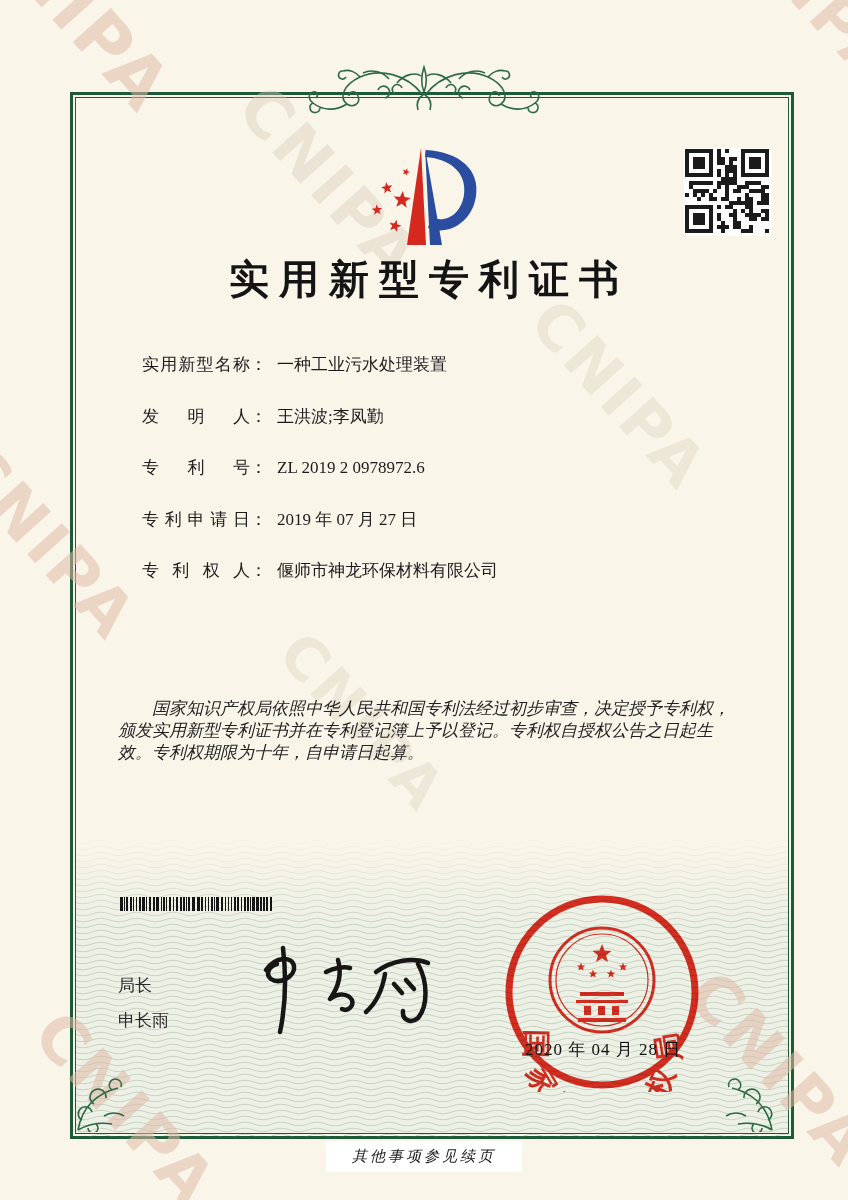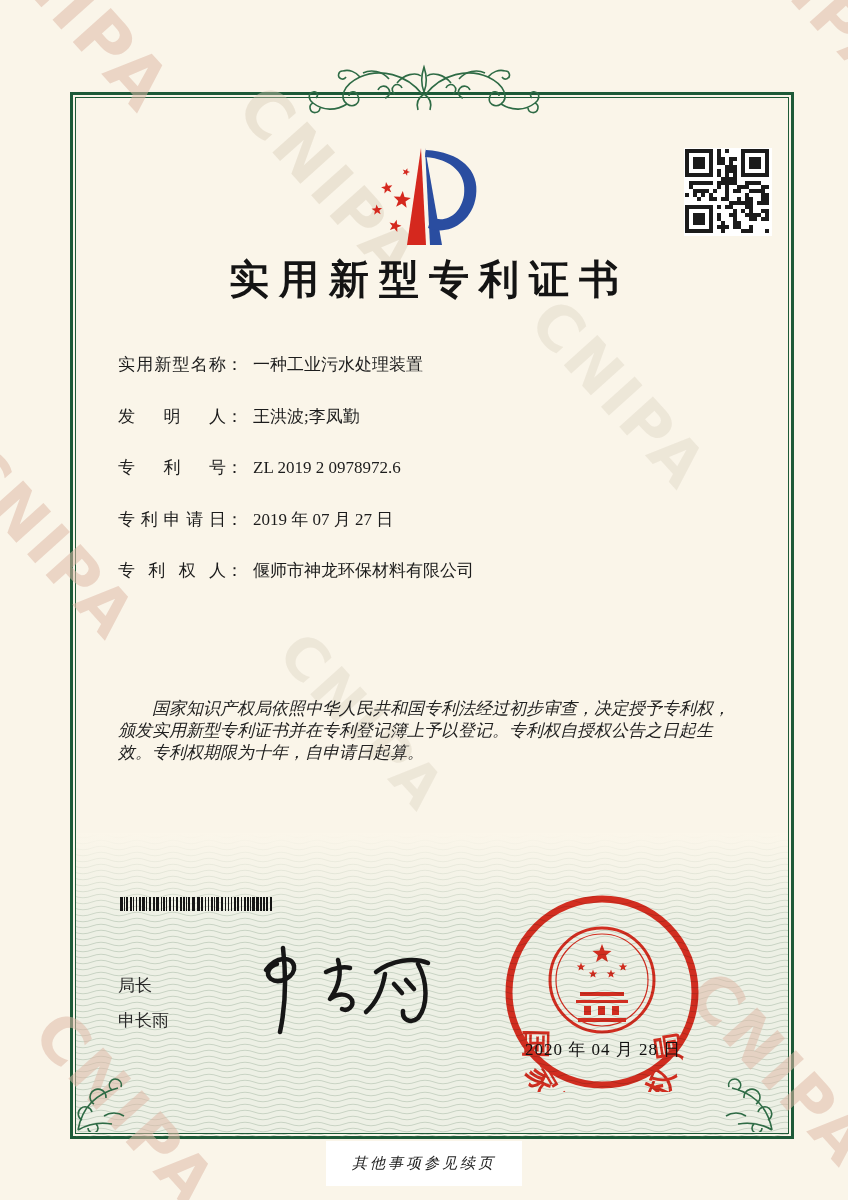--- a/index.html
+++ b/index.html
@@ -29,21 +29,21 @@
 
   
   .cert-no{position:absolute;left:110px;top:144px;font-size:17px;letter-spacing:2px;z-index:4;}
   .logo{position:absolute;left:358px;top:140px;width:130px;height:115px;z-index:4;}
   .qr{position:absolute;left:684px;top:148px;width:86px;height:86px;z-index:4;background:#fff;padding:1px;}
   .title{position:absolute;left:0;width:848px;top:252px;text-align:center;font-size:40px;
          font-weight:bold;letter-spacing:10px;text-indent:10px;color:#141414;z-index:4;}
 
   
   .rows{position:absolute;left:118px;top:353px;width:620px;z-index:4;font-size:17px;}
-  .row{height:51.5px;white-space:nowrap;}
+  .row{height:51.5px;white-space:nowrap;margin-left:24px;}
   .flabel{display:inline-block;width:108px;text-align:justify;text-align-last:justify;vertical-align:top;}
   .colon{margin-right:10px;}
   .grp2{margin-left:46px;}
 
   
   .body-text{position:absolute;left:118px;top:698px;width:614px;z-index:4;
       font-size:17px;line-height:22px;font-style:italic;color:#222;}
   .body-text p{margin:0;text-indent:2em;}
 
   
@@ -60,21 +60,21 @@
   
   .seal{position:absolute;left:502px;top:892px;width:200px;height:200px;z-index:5;
         mix-blend-mode:multiply;opacity:.95;}
   .seal-date{position:absolute;left:518px;top:1038px;width:170px;text-align:center;z-index:6;
         font-size:17px;letter-spacing:1px;color:#111;}
 
   
   .page-footer{position:absolute;left:0;width:848px;top:1096px;text-align:center;
         font-size:14px;letter-spacing:2px;z-index:4;}
   .cont-note{position:absolute;left:50%;transform:translateX(-50%);top:1141px;background:#ffffff;
-        padding:13px 26px;font-size:15px;letter-spacing:3px;font-style:italic;z-index:4;}
+        padding:6px 26px;font-size:15px;letter-spacing:3px;font-style:italic;z-index:4;}
 
   .orn-green{stroke:#2e6b45;fill:none;stroke-width:1.6;}
 </style>
 </head>
 <body>
 
 <div class="page">
 
   <div class="wm pink" style="left:-55px;top:-35px;font-size:70px;">CNIPA</div>
   <div class="wm pink" style="left:692px;top:-48px;font-size:64px;">CNIPA</div>

